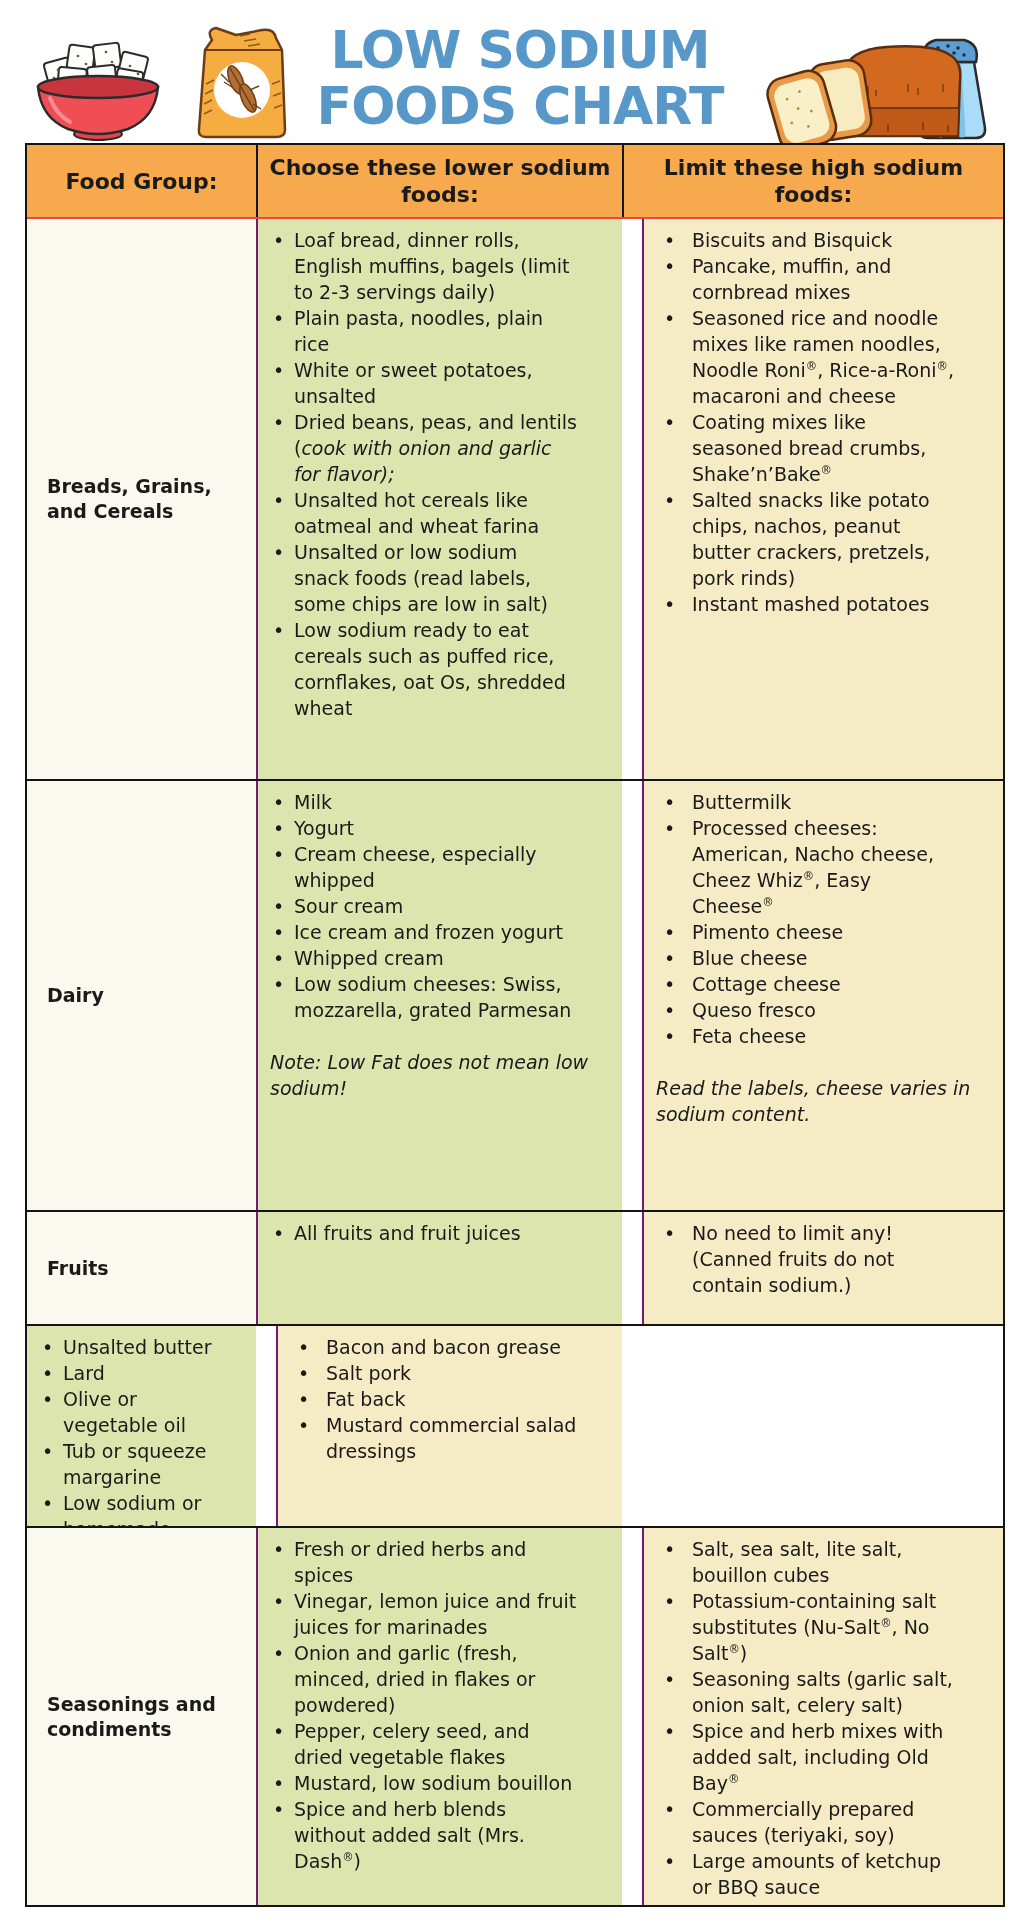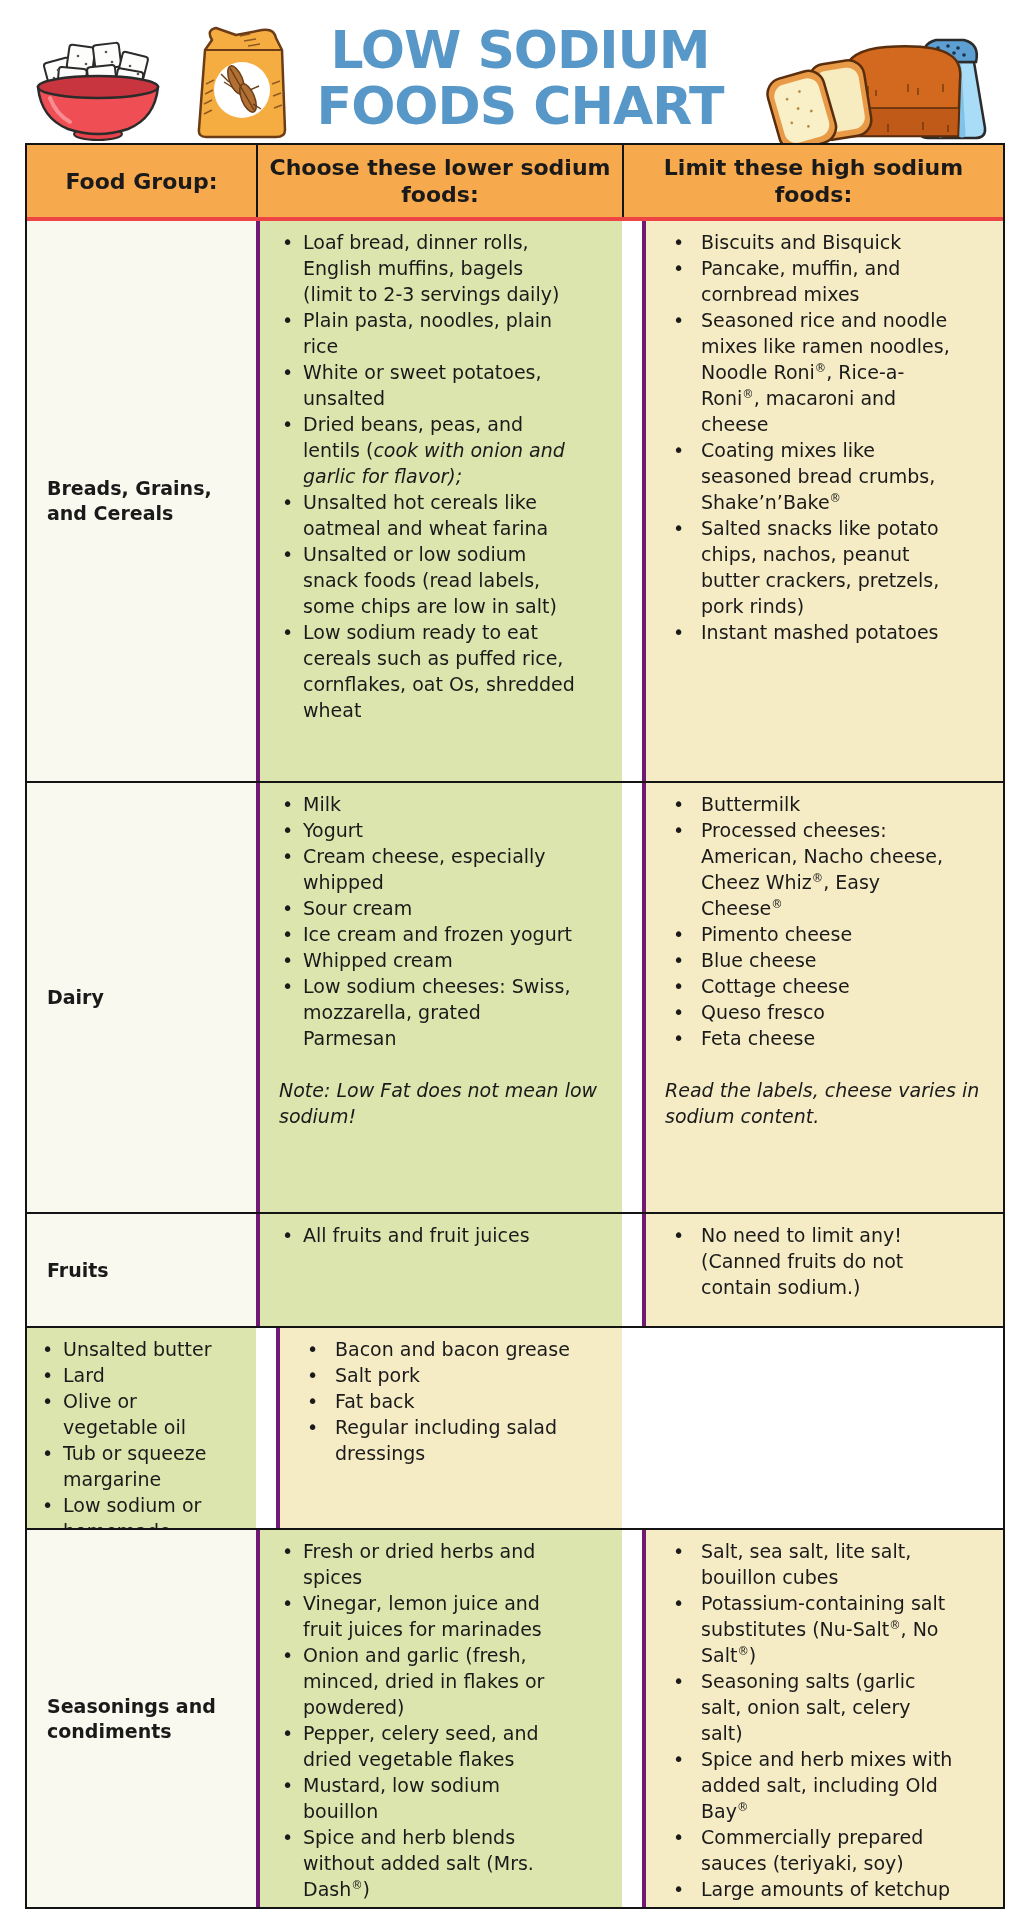--- a/index.html
+++ b/index.html
@@ -18,34 +18,34 @@
     color:var(--title-blue,#5898C8);font-weight:bold;font-size:52px;line-height:56px;
     letter-spacing:-1px;font-family:"DejaVu Sans",sans-serif;
   }
   
   .table{
     position:absolute;left:25px;top:143px;width:980px;
     border:2px solid #141414;box-sizing:border-box;background:#fff;
   }
   .thead{
     display:grid;grid-template-columns:229px 366px 1fr;height:72px;
-    border-bottom:4px solid #ef4444;background:var(--header-orange,#F7AA4D);
+    border-bottom:2px solid #ef4444;background:var(--header-orange,#F7AA4D);
   }
   .th{
     display:flex;align-items:center;justify-content:center;text-align:center;
     font-weight:bold;font-size:22px;line-height:27px;box-sizing:border-box;padding:0 6px;
   }
   .th + .th{border-left:2px solid #141414;}
   .trow{
     display:grid;grid-template-columns:229px 366px 1fr;
     border-bottom:2px solid #141414;box-sizing:border-box;overflow:hidden;
   }
   .trow:last-child{border-bottom:none;}
   .cell{box-sizing:border-box;overflow:hidden;}
-  .cell + .cell{border-left:4px solid #701a75;padding-left:7px;}
+  .cell + .cell{border-left:2px solid #701a75;}
   .cell.group{
     background:var(--group-offwhite,#FAF9EF);
     display:flex;align-items:center;
     font-weight:bold;font-size:19px;line-height:25px;padding:0 24px 0 20px;
   }
   .cell.choose{background:var(--choose-green,#DCE5AE);padding-top:8px;font-size:19px;line-height:26px;}
   .cell.limit{background:var(--limit-cream,#F5EBC5);padding-top:8px;font-size:19px;line-height:26px;margin-left:20px;}
   .cell ul{margin:0;padding:0;list-style:none;}
   .cell.choose li{position:relative;padding:0 44px 0 36px;}
   .cell.choose li::before{content:"\2022";position:absolute;left:15px;top:0;}
@@ -264,21 +264,21 @@
               <li><span><span>Tub or squeeze margarine</span></span></li>
               <li><span><span>Low sodium or homemade salad dressings</span></span></li>
               <li><span><span>Mayonnaise</span></span></li>
             </ul>
           </div>
           <div class="cell limit">
             <ul>
               <li><span><span>Bacon and bacon grease</span></span></li>
               <li><span><span>Salt pork</span></span></li>
               <li><span><span>Fat back</span></span></li>
-              <li><span><span>Regular including salad dressings</span></span></li>
+              <li><span><span>Mustard commercial salad dressings</span></span></li>
             </ul>
           </div>
         </div>
         <div class="trow" style="height: 377px;">
           <div class="cell group">Seasonings and condiments</div>
           <div class="cell choose">
             <ul>
               <li><span><span>Fresh or dried herbs and spices</span></span></li>
               <li><span><span>Vinegar, lemon juice and fruit juices for marinades</span></span></li>
               <li><span><span>Onion and garlic (fresh, minced, dried in flakes or powdered)</span></span></li>

